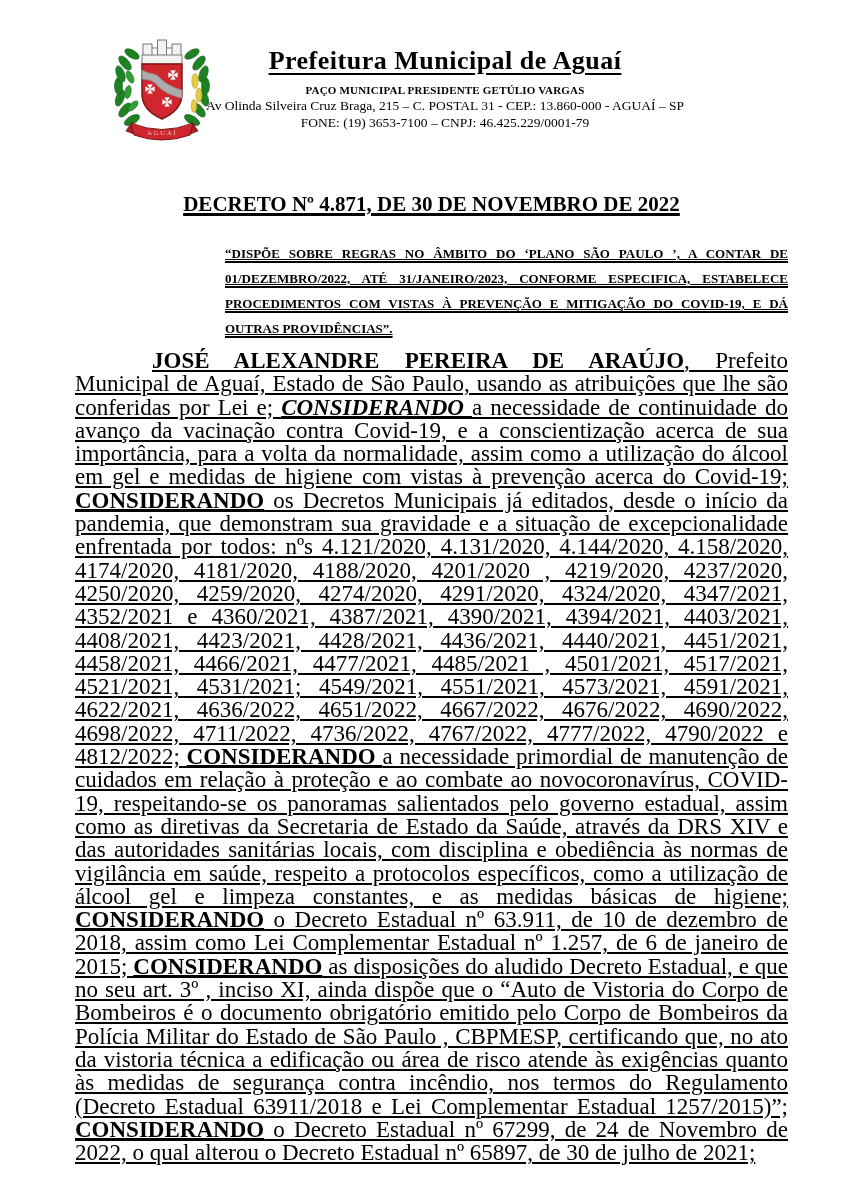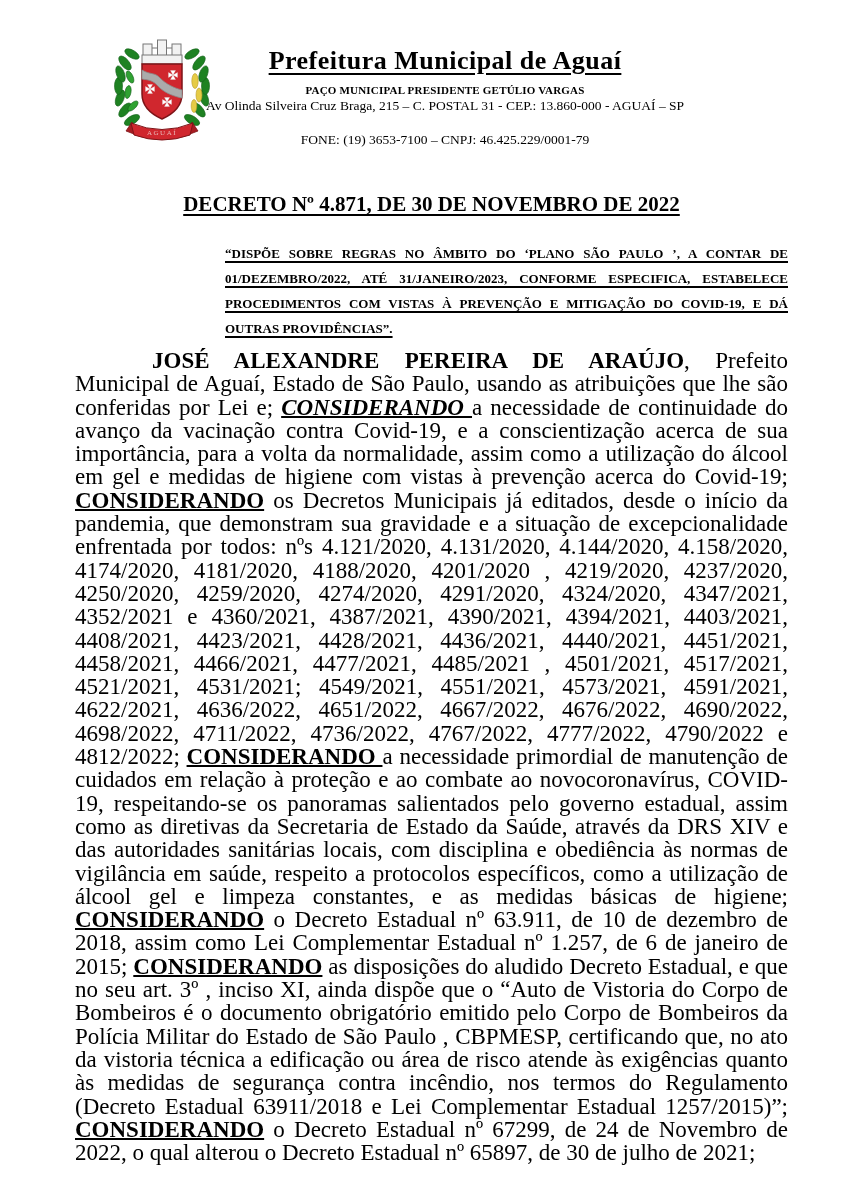--- a/index.html
+++ b/index.html
@@ -16,23 +16,23 @@
   .letterhead { position: relative; height: 156px; }
   .coat { position: absolute; left: 102px; top: 34px; width: 120px; height: 110px; }
   .head-text { text-align: center; padding-top: 46px; padding-left: 41px; }
   .org-title {
     font-size: 26px; font-weight: bold;
     text-decoration: underline; text-decoration-thickness: 2px; text-underline-offset: 4px;
     letter-spacing: 0.5px;
   }
   .org-subtitle { font-size: 11px; font-weight: bold; margin-top: 8px; letter-spacing: 0.2px; }
   .org-address  { font-size: 13.5px; margin-top: 2px; }
-  .org-contact  { font-size: 13.5px; margin-top: 18px; }
+  .org-contact  { font-size: 13.5px; margin-top: 1px; }
   
-  .doc-column { margin: 0 61px 0 75px; }
+  .doc-column { margin: 0 61px 0 75px; text-decoration: underline; }
   .decree-title {
     margin: 36px 0 0 0;
     font-size: 21px; font-weight: bold; text-align: center;
     text-decoration: underline; text-decoration-thickness: 2px; text-underline-offset: 3px;
   }
   .ementa {
     margin: 24px 0 0 150px;
     font-size: 13px; font-weight: bold;
     line-height: 25px; text-align: justify;
     text-decoration: underline; text-decoration-thickness: 2px; text-underline-offset: 3px;

